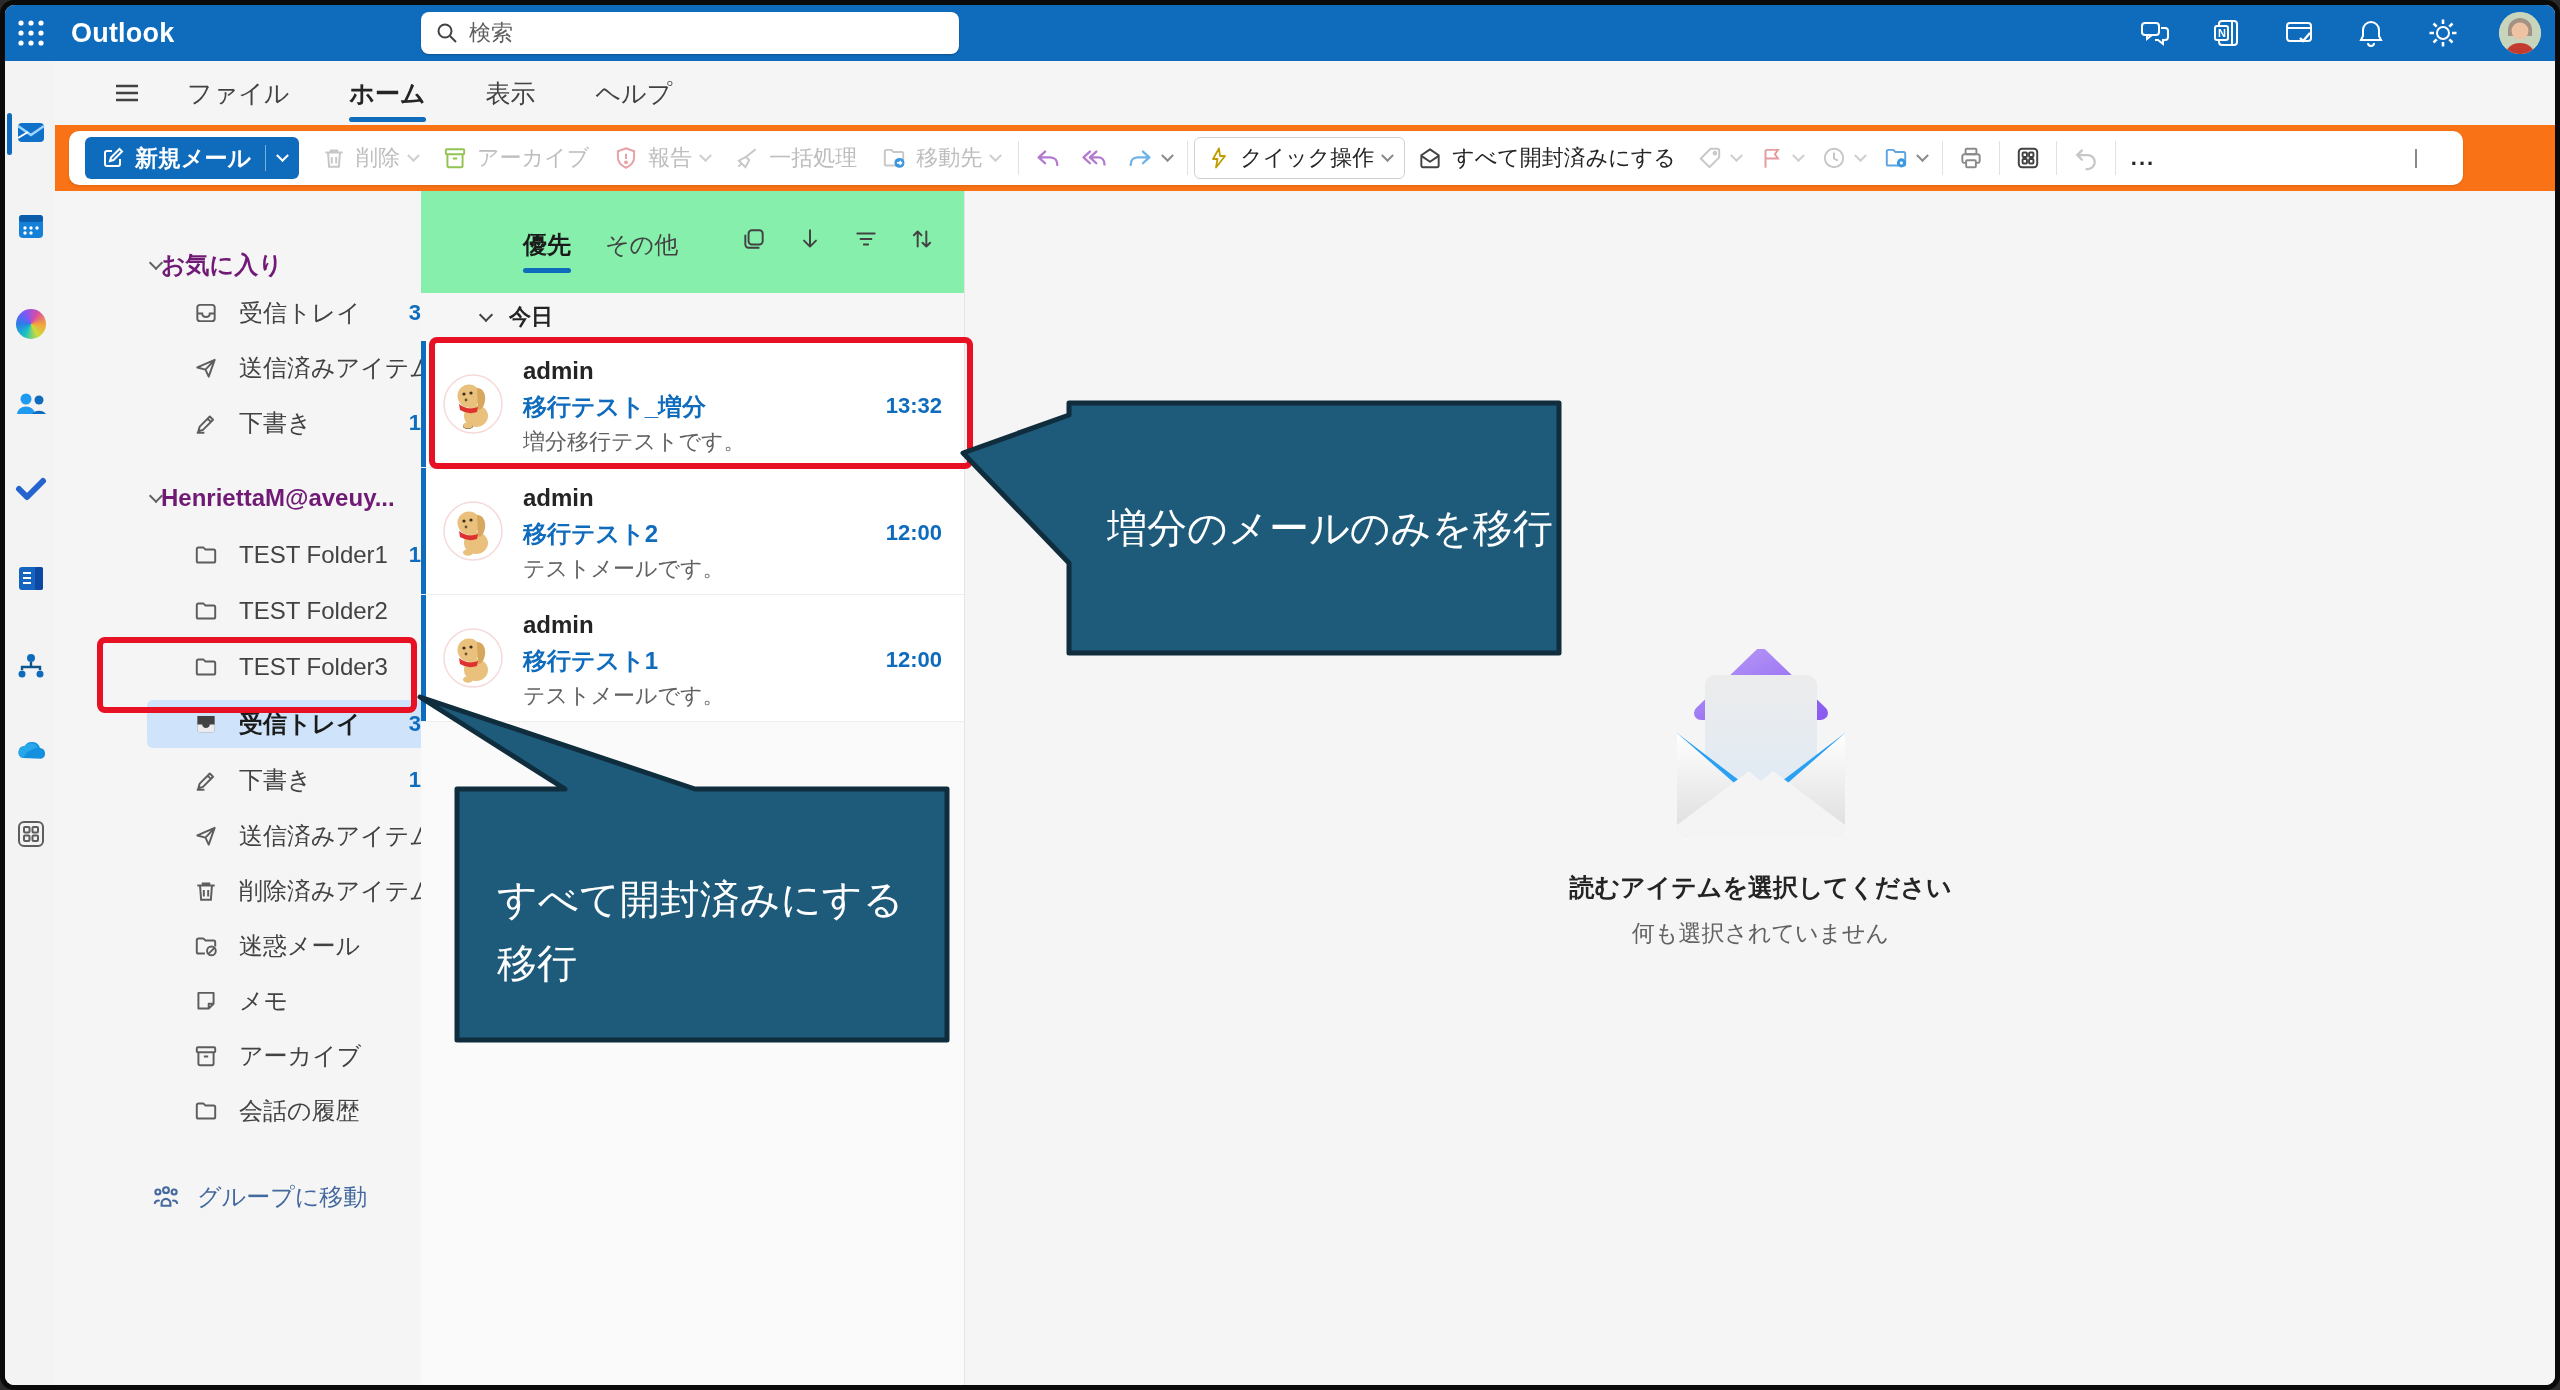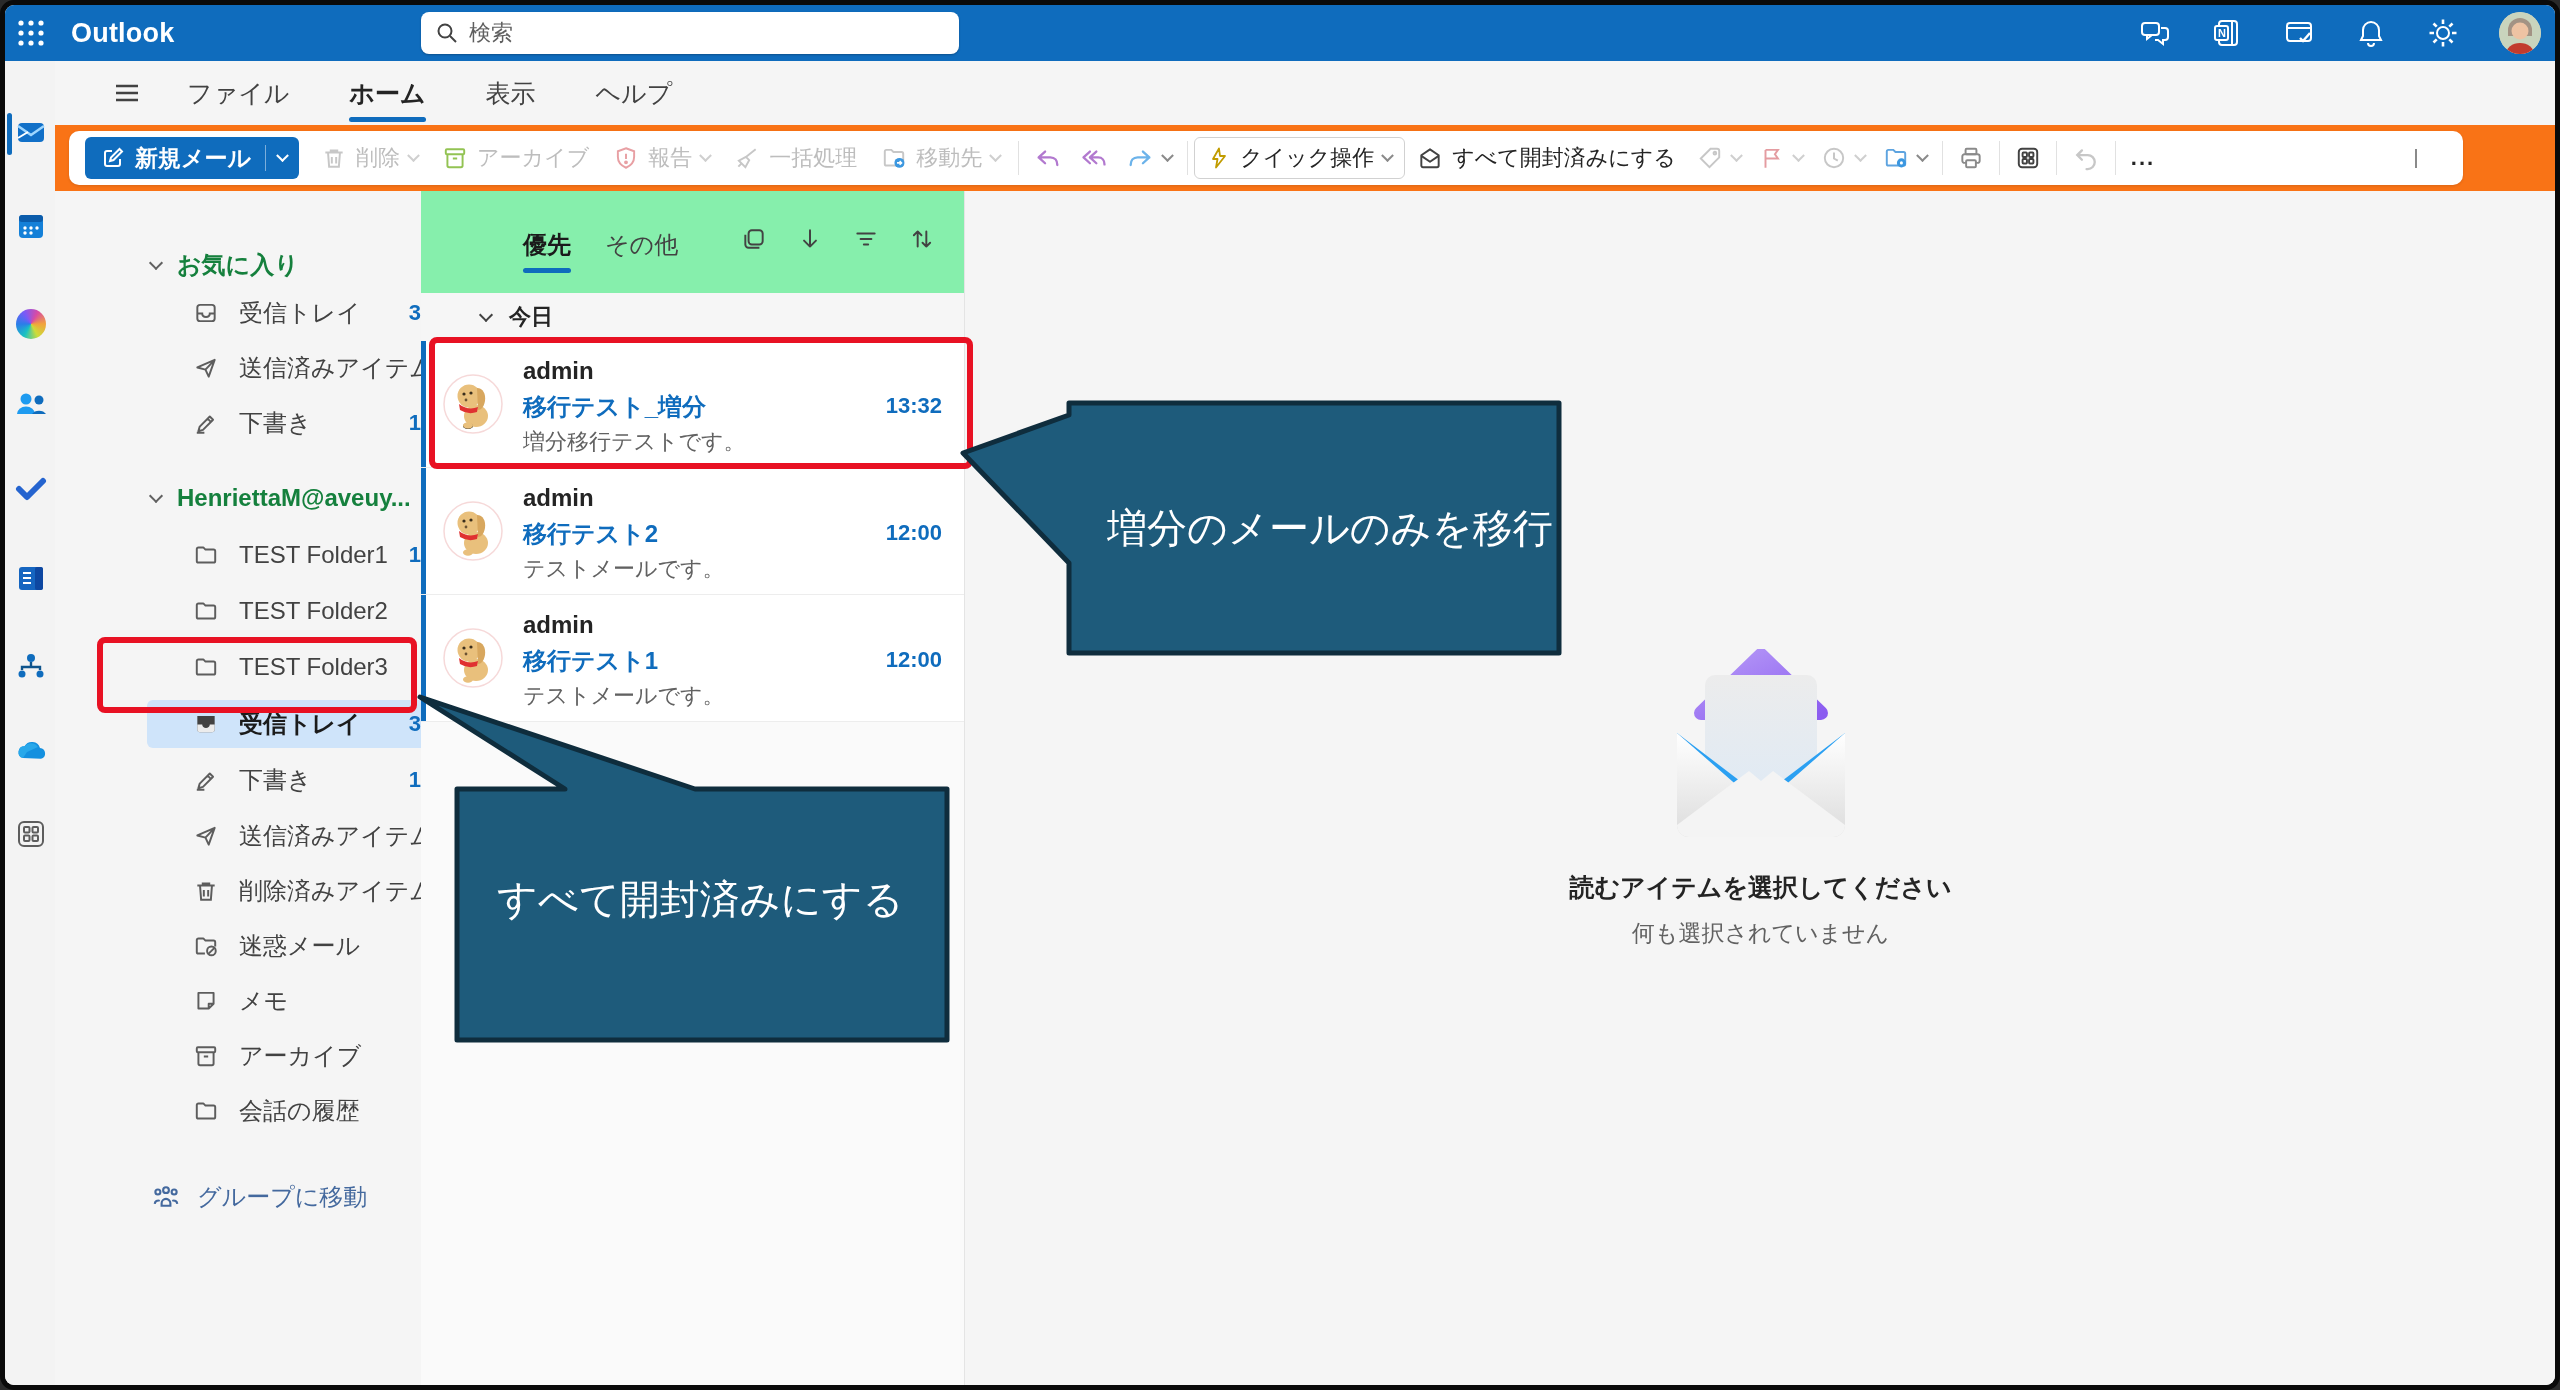--- a/index.html
+++ b/index.html
@@ -61,22 +61,22 @@
   .rb-icononly { padding:0 9px; }
   .copilot-card { position:absolute; right:30px; top:126px; width:58px; height:54px; background:#fff; border-radius:10px;
                   box-shadow:0 1px 3px rgba(0,0,0,.15); display:flex; align-items:center; justify-content:center; cursor:pointer; }
   .copilot-disc { width:36px; height:36px; border-radius:50%;
                   background:conic-gradient(from 210deg,#19c2c2,#2b7de9,#7a5af8,#d94ba4,#f2a33c,#cddc39,#19c2c2); }
 
   
   .sidebar { position:absolute; left:50px; top:186px; bottom:0; width:366px; background:#f5f5f5; }
   .sb-row { position:absolute; left:92px; width:292px; height:48px; display:flex; align-items:center;
             border-radius:6px; cursor:pointer; }
-  .sb-head { position:absolute; left:96px; width:288px; height:48px; display:flex; align-items:center; gap:16px;
-             font-size:24px; font-weight:bold; color:#15803d; cursor:pointer; }
+  .sb-head { position:absolute; left:96px; width:288px; height:48px; display:flex; align-items:center; gap:0;
+             font-size:24px; font-weight:bold; color:#701a75; cursor:pointer; }
   .sb-chev { width:10px; height:10px; border-right:2px solid #616161; border-bottom:2px solid #616161;
              transform:rotate(45deg); margin-top:-4px; }
   .sb-ico { width:26px; height:26px; margin:0 20px 0 46px; flex:none; display:flex; align-items:center; justify-content:center; }
   .sb-label { font-size:24px; color:#424242; flex:1; white-space:nowrap; overflow:hidden; }
   .sb-count { font-size:22px; font-weight:bold; color:#0f6cbd; margin-right:18px; }
   .sb-row.selected { background:#cfe4fa; }
   .sb-row.selected .sb-label { font-weight:bold; color:#1b1b1b; }
   .sb-groups { position:absolute; left:96px; top:974px; display:flex; align-items:center; gap:16px; cursor:pointer;margin-top:16px; }
   .sb-groups .sb-label { color:#44699e; font-size:24px; }
 
@@ -752,15 +752,16 @@
   <div class="red-rect r1"></div>
   <div class="red-rect r2"></div>
 
   <svg class="callout-svg" viewBox="0 0 2560 1390">
     <polygon points="1064,398 1554,398 1554,648 1064,648 1064,558 958,448 1064,410" fill="#1e5b7b" stroke="#0f2d3d" stroke-width="5" stroke-linejoin="round"></polygon>
     <polygon points="452,784 560,784 415,692 690,784 942,784 942,1035 452,1035" fill="#1e5b7b" stroke="#0f2d3d" stroke-width="5" stroke-linejoin="round"></polygon>
   </svg>
   <div class="callout-text ct1">増分のメールのみを移行</div>
   <div class="callout-text ct2">
     <span>すべて開封済みにする</span>
+    <span>移行</span>
   </div>
 
 </div>
 
 </body></html>

